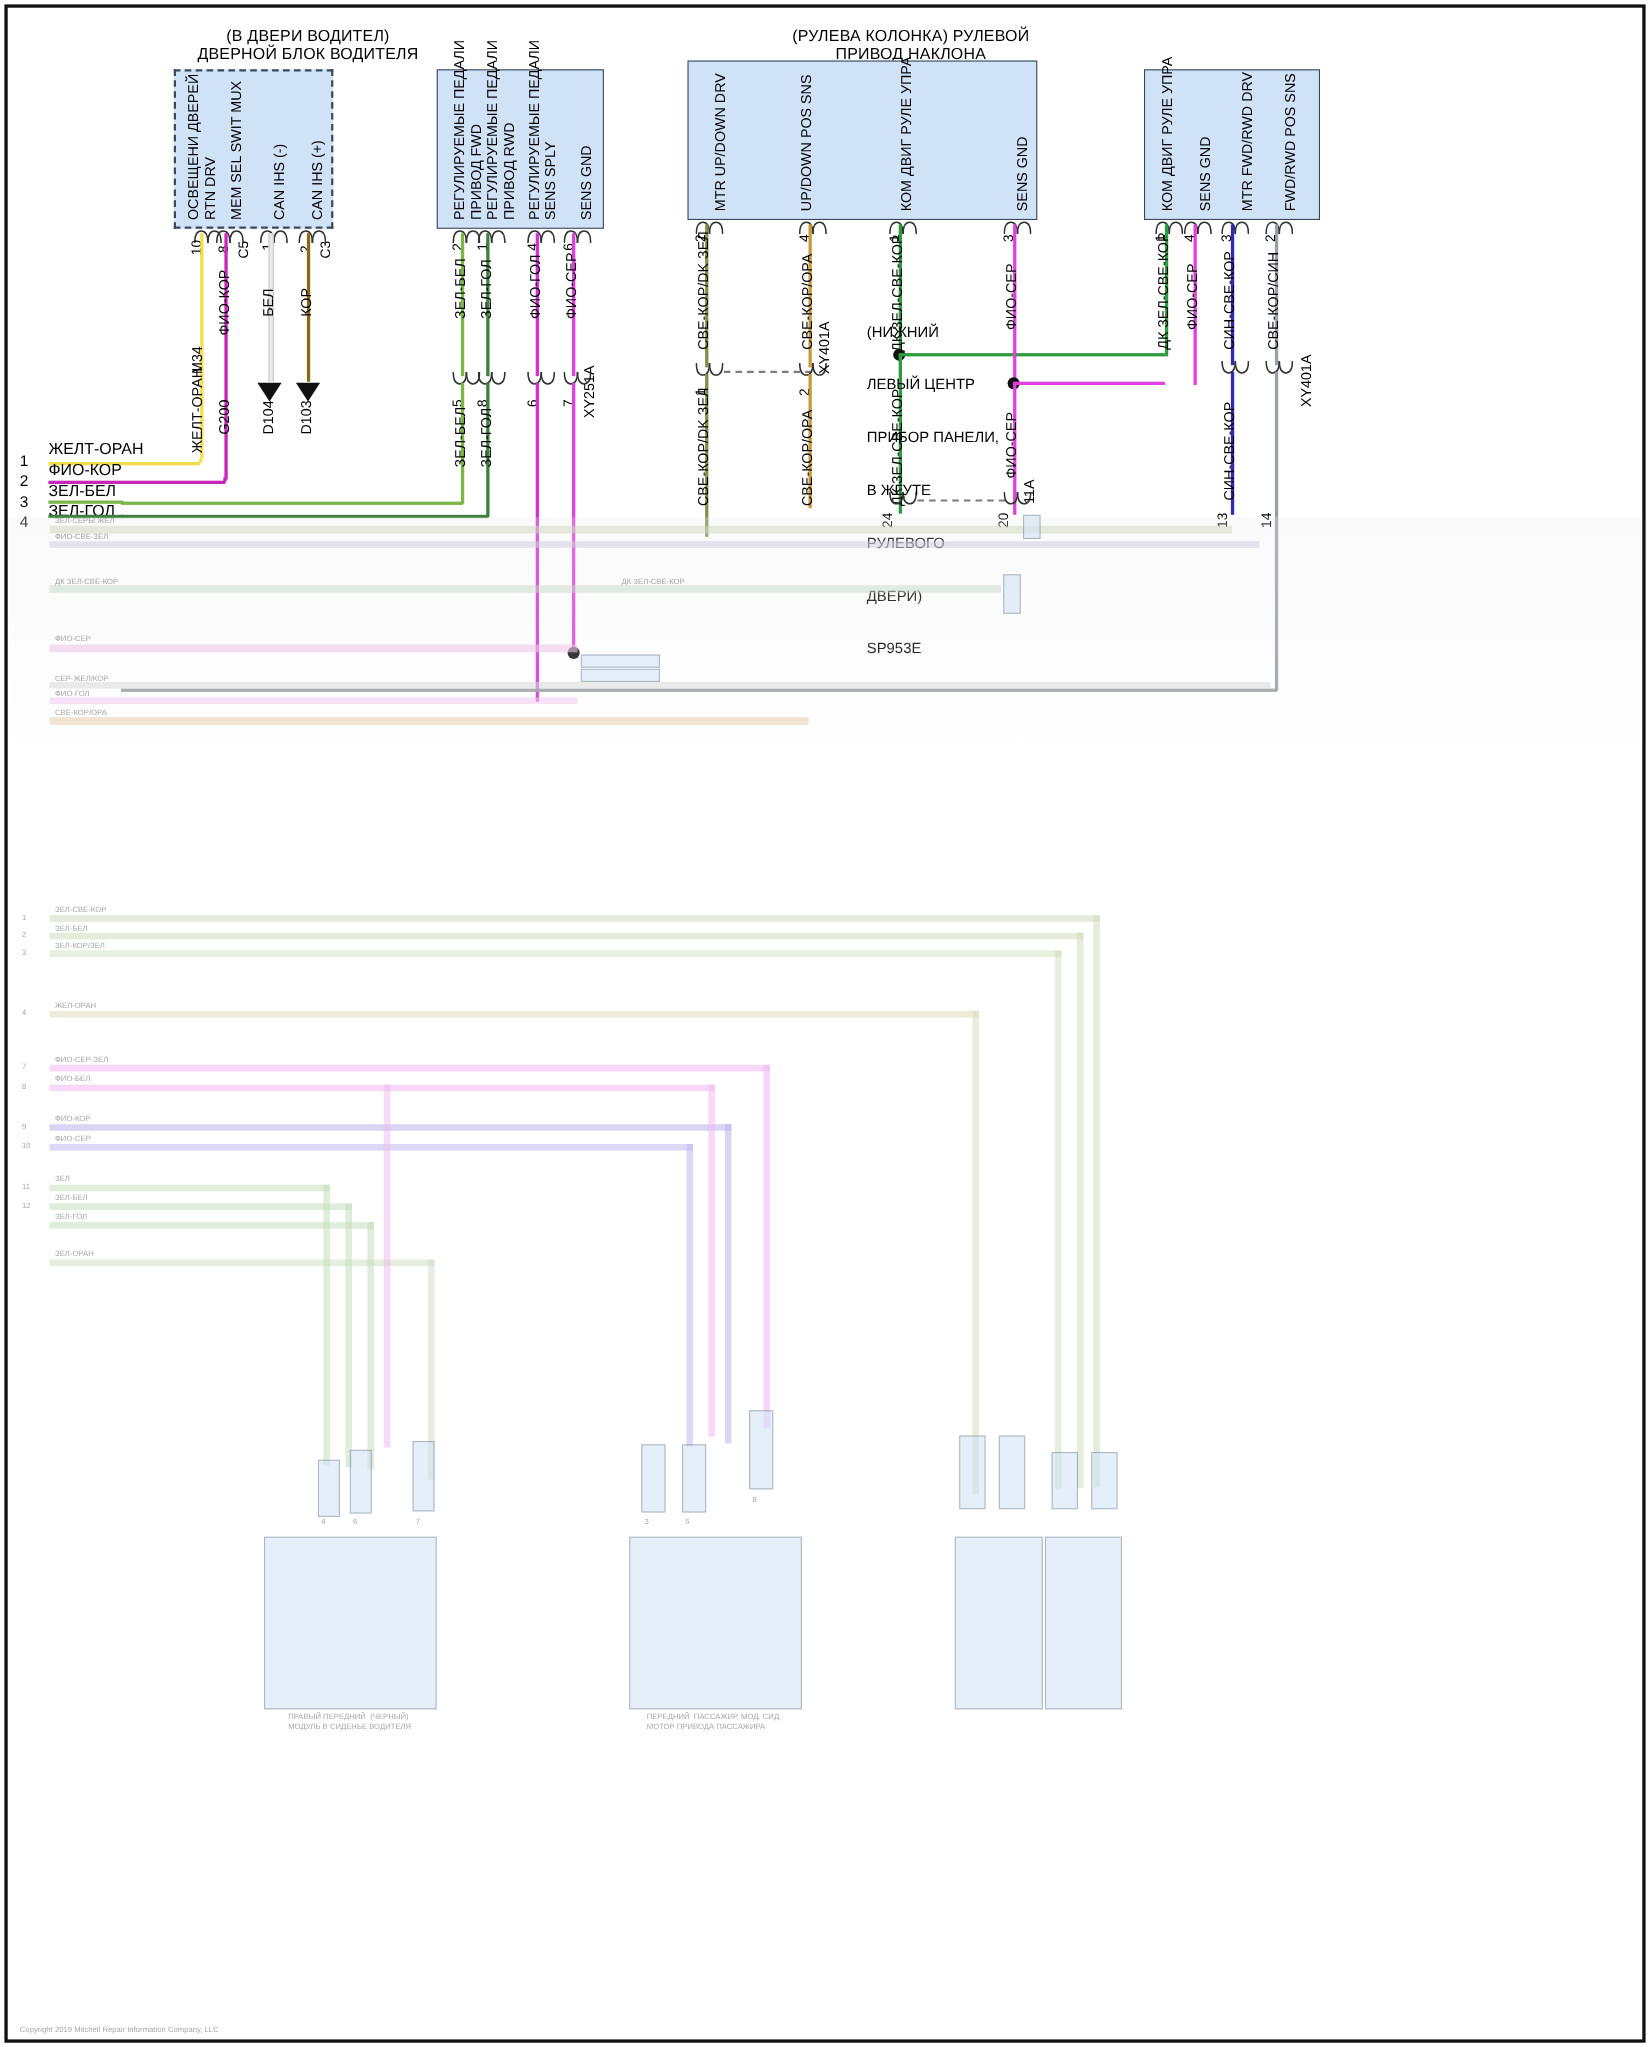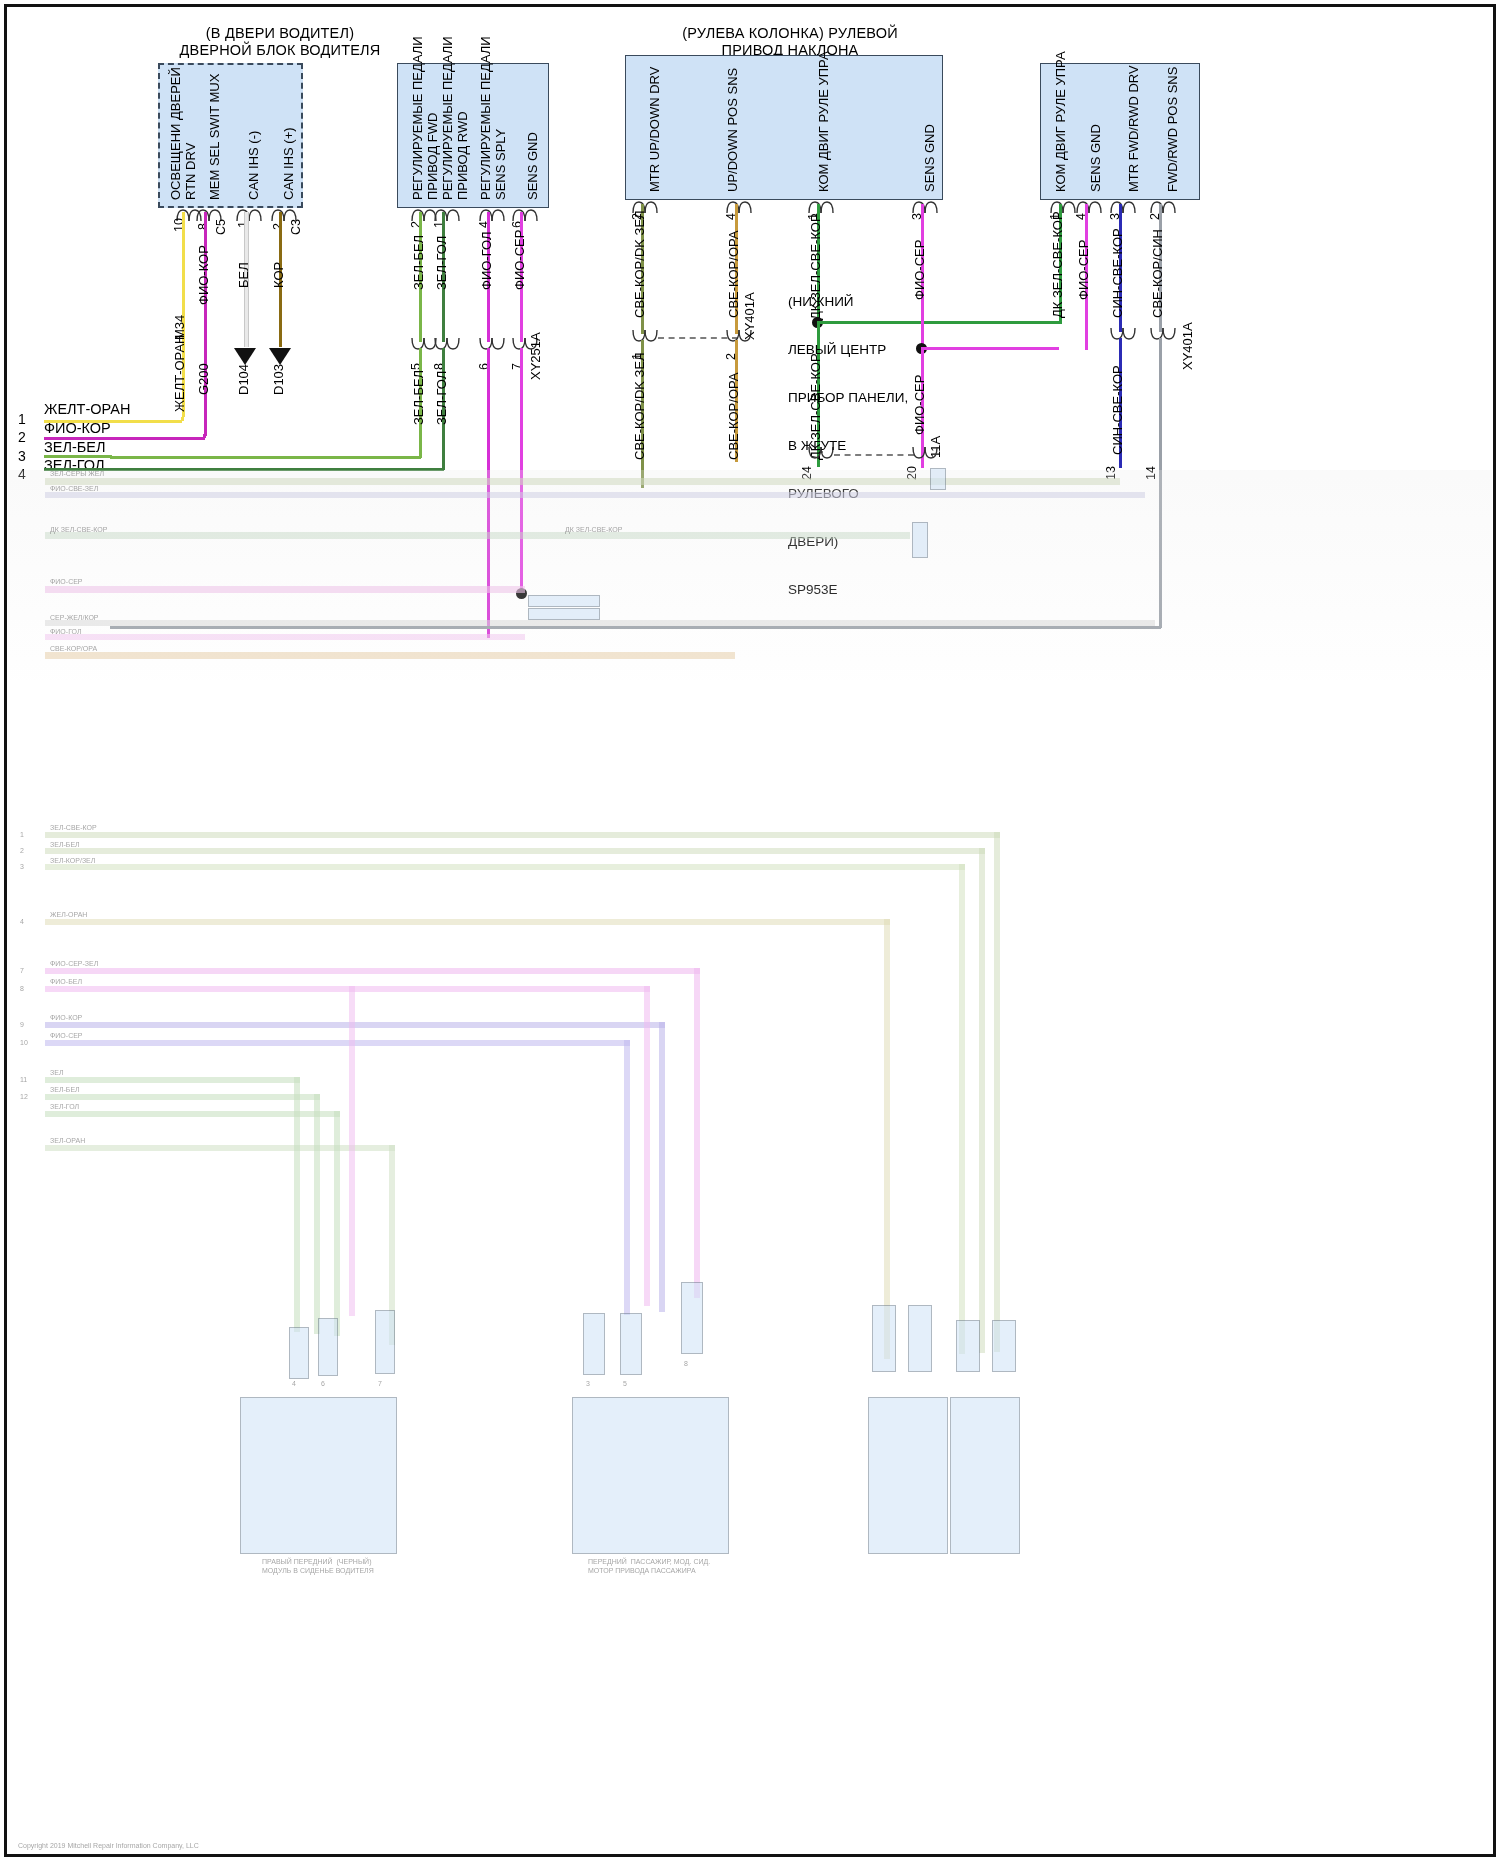--- a/index.html
+++ b/index.html
@@ -201,21 +201,21 @@
     <svg width="26" height="13">
         <path d="M1 0 Q1 11 7 11 Q13 11 13 0" stroke="#333" fill="none" stroke-width="1.4"></path>
         <path d="M13 0 Q13 11 19 11 Q25 11 25 0" stroke="#333" fill="none" stroke-width="1.4"></path>
       </svg>
   </div>
   <div class="pinnum" style="left:510px;top:370px;">7</div>
   <div class="wirelbl" style="left:528px;top:380px;">XY251A</div>
   <div class="vline" style="left:520px;top:348px;height:250px;background:#e13fe1;"></div>
   <div class="dot" style="left:516px;top:588px;"></div>
 
-  <div class="blk-title" style="left:630px;top:25px;width:320px;">
+  <div class="blk-title" style="left:668px;top:25px;width:320px;">
     <div>(РУЛЕВА КОЛОНКА) РУЛЕВОЙ</div>
     <div>ПРИВОД НАКЛОНА</div>
   </div>
   <div class="blk" style="left:625px;top:55px;width:318px;height:145px;"></div>
 
   <div class="pinlbl" style="left:647px;top:192px;">
     <div>MTR UP/DOWN DRV</div>
   </div>
   <div class="pinlbl" style="left:725px;top:192px;">
     <div>UP/DOWN POS SNS</div>

